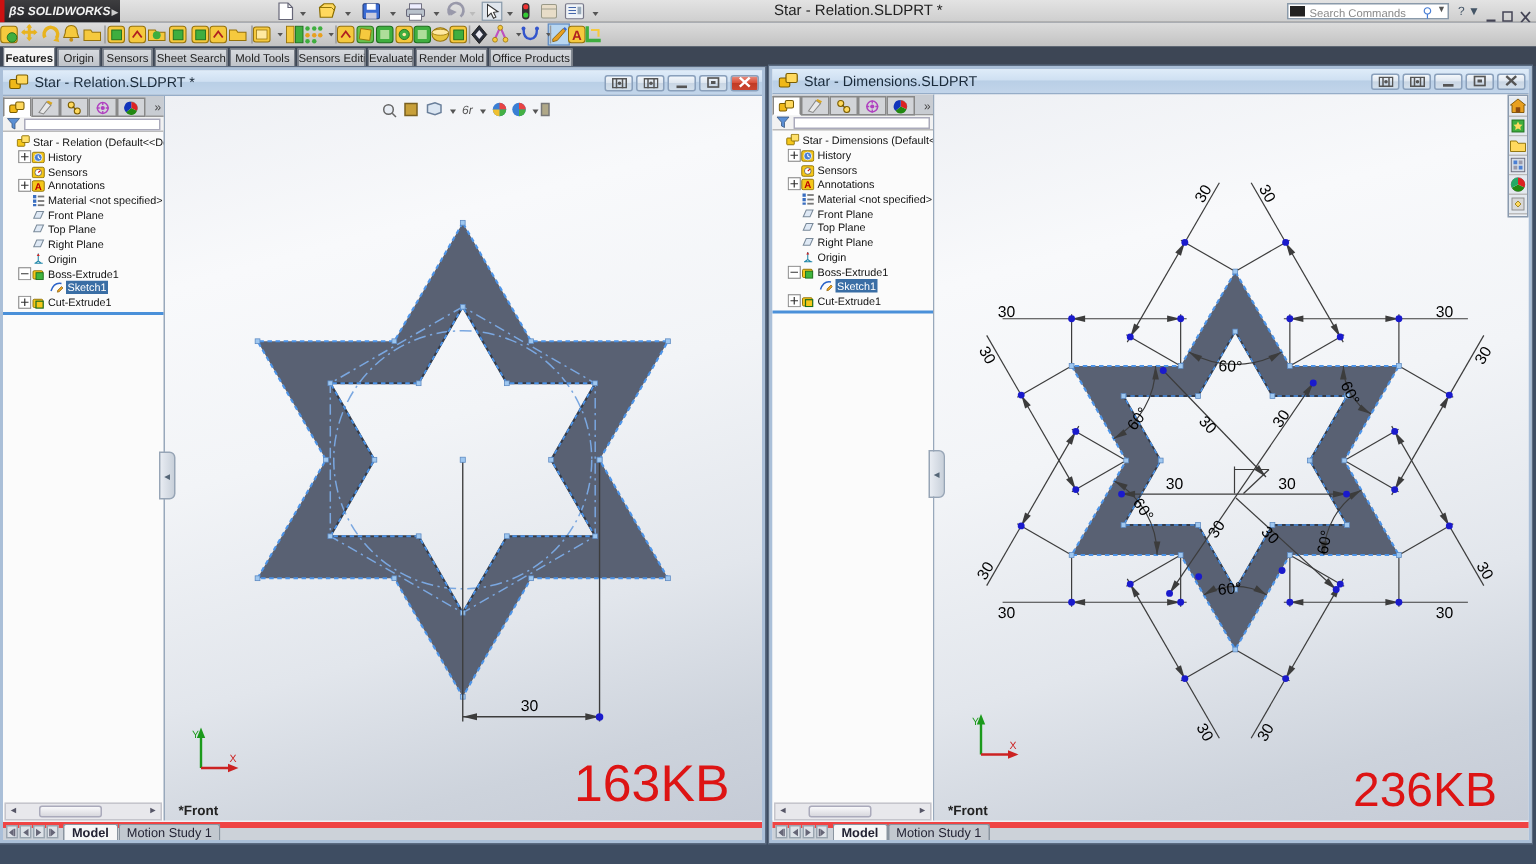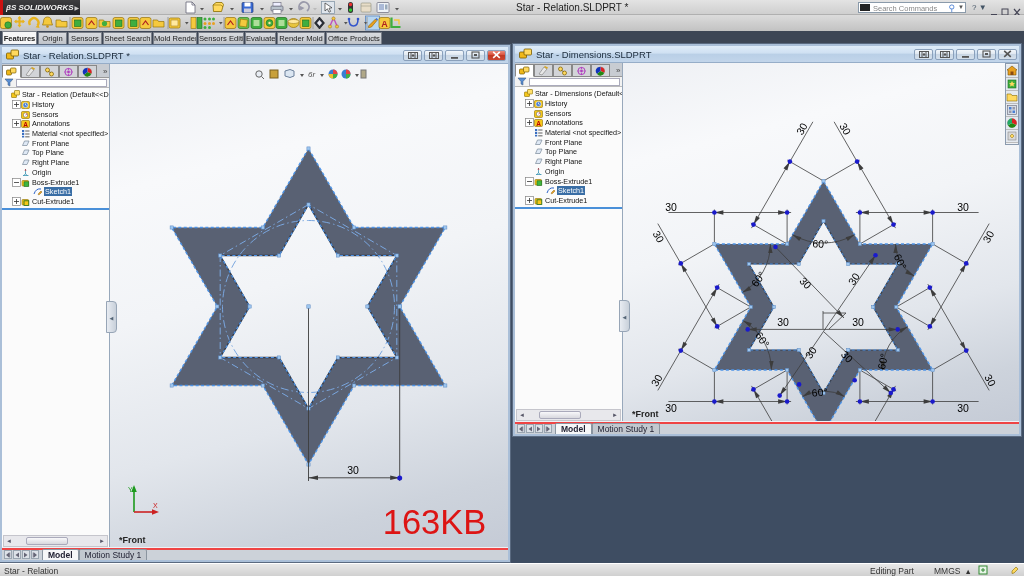--- a/index.html
+++ b/index.html
@@ -39,21 +39,21 @@
 .gut { width:9px; display:flex; flex:none; }
 .ticn { display:flex; flex:none; margin-right:2px; }
 .tl { font-size:7.2px; color:#111; }
 .tl.sel { background:#3a6ea5; color:#fff; padding:0 1px;text-align:center; }
 .psplit { height:2px; background:#4a90d9; margin-top:2px; }
 .phscroll { position:absolute; bottom:0px; left:1px; right:1px; height:12px; background:#e8e8ec; border:1px solid #c5c5cc; display:flex; align-items:center; font-size:6px; color:#556; padding:0 2px; }
 .sthumb { width:42px; height:8px; background:linear-gradient(180deg,#f8f8fa,#d8d8de); border:1px solid #aab; border-radius:2px; margin-left:14px; }
 .phandle { position:absolute; left:104px; top:237px; width:11px; height:32px; background:linear-gradient(90deg,#e8ecf2,#c8d0da); border:1px solid #97a5b6; border-radius:0 4px 4px 0; font-size:5px; color:#567; text-align:center; line-height:32px; z-index:5; }
 .wgfx { position:relative; flex:1; overflow:hidden; background:linear-gradient(165deg,#eef0f4 0%,#f8f9fb 22%,#f2f4f7 45%,#e2e6ec 70%,#cdd3dc 88%,#c5cbd6 100%); }
 .hud { position:absolute; left:142px; top:3px; }
-.wtabs { position:absolute; left:0; bottom:0; width:100%; height:12px; background:#ccd2d9; border-top:2px solid #ef4444; display:flex; align-items:flex-end; }
+.wtabs { position:absolute; left:0; bottom:0; width:100%; height:12px; background:#ccd2d9; border-top:4px solid #ef4444; display:flex; align-items:flex-end; }
 .navbtns { display:flex; gap:1px; padding:0 3px 1px 2px; }
 .navbtns span { width:8px; height:9px; background:#dde2e8; border:1px solid #9aa5b0; display:inline-flex; align-items:center; justify-content:center; }
 .mtab { height:11px; padding:0 5px; background:#c2c8cf; border:1px solid #8a95a0; border-bottom:none; font-size:8.5px; line-height:11px; color:#223; border-radius:2px 2px 0 0; }
 .mtab.active { background:#f6f7f8; font-weight:bold; }
 .taskpane { position:absolute; left:1005px; top:63px; width:14px; background:#eef1f5; border:1px solid #8a9aae; padding:1px 0; }
 .tpi { width:12px; height:13px; border-bottom:1px solid #bbb; display:flex; align-items:center; justify-content:center; background:#e4e9ef; }
 #statusbar { position:absolute; left:0; top:563px; width:1024px; height:13px; background:linear-gradient(180deg,#e8e8e8,#d0d0d0); border-top:1px solid #fff; font-size:8.5px; color:#333; }
 </style></head>
 <body>
 <div id="app">
@@ -186,21 +186,21 @@
         <line x1="224" y1="2" x2="224" y2="14" stroke="#9a9a9a"></line>
         <line x1="313" y1="2" x2="313" y2="14" stroke="#9a9a9a"></line>
         <line x1="367" y1="2" x2="367" y2="14" stroke="#9a9a9a"></line>
       </svg>
     </div>
 <div id="tabsrow">
       <div class="rtab active" style="width:35px">Features</div>
       <div class="rtab" style="width:29px">Origin</div>
       <div class="rtab" style="width:34px">Sensors</div>
       <div class="rtab" style="width:49px">Sheet Search</div>
-      <div class="rtab" style="width:44px">Mold Render</div>
+      <div class="rtab" style="width:44px">Mold Tools</div>
       <div class="rtab" style="width:46px">Sensors Editing</div>
       <div class="rtab" style="width:31px">Evaluate</div>
       <div class="rtab" style="width:48px">Render Mold</div>
       <div class="rtab" style="width:56px">Office Products</div>
     </div>
 <div class="win" style="left:0px;top:45px;width:510px;height:517px">
 <div class="wtitle">
         <span class="wicon">
           <svg width="13" height="12" viewBox="0 0 13 12">
             <rect x="0.5" y="4" width="7" height="6" rx="1" fill="#f0b818" stroke="#7a5c00" stroke-width="0.8"></rect>
@@ -545,21 +545,21 @@
           <span>
             <svg width="6" height="6" viewBox="0 0 6 6">
               <path d="M5 3 l-3-2.5 v5Z M0.8 0.5 h1 v5 h-1Z" fill="#667"></path>
             </svg>
           </span>
         </div>
         <div class="mtab active">Model</div>
         <div class="mtab">Motion Study 1</div>
       </div>
 </div>
-<div class="win" style="left:513px;top:44px;width:508px;height:392px">
+<div class="win" style="left:513px;top:44px;width:508px;height:518px">
 <div class="wtitle">
         <span class="wicon">
           <svg width="13" height="12" viewBox="0 0 13 12">
             <rect x="0.5" y="4" width="7" height="6" rx="1" fill="#f0b818" stroke="#7a5c00" stroke-width="0.8"></rect>
             <rect x="5" y="1" width="7.5" height="6" rx="1" fill="#ffd95e" stroke="#7a5c00" stroke-width="0.8"></rect>
           </svg>
         </span>
         <span class="wtext">Star - Dimensions.SLDPRT</span>
         <span class="wbtns">
           <div class="wbtn" style="background:linear-gradient(180deg,#f3f7fb 0%,#dfe7f0 45%,#c9d6e4 50%,#d3dfeb 100%);color:#444">
@@ -1060,25 +1060,12 @@
           <path d="M6 6 L2 8.2 A4.5 4.5 0 0 1 6 1.5 Z" fill="#2a6"></path>
         </svg>
       </div>
       <div class="tpi">
         <svg width="12" height="12" viewBox="0 0 12 12">
           <rect x="2" y="2" width="8" height="8" fill="#d8d8d8" stroke="#888" stroke-width="0.6"></rect>
           <path d="M4 6 l2-2 2 2-2 2Z" fill="#ffd95e" stroke="#8a6d00" stroke-width="0.5"></path>
         </svg>
       </div>
     </div>
-<div id="statusbar">
-      <span style="position:absolute;left:4px;top:2px">Star - Relation</span>
-      <span style="position:absolute;left:870px;top:2px">Editing Part</span>
-      <span style="position:absolute;left:934px;top:2px">MMGS</span>
-      <span style="position:absolute;left:966px;top:2px">▴</span>
-      <span style="position:absolute;left:978px;top:1px"><svg width="10" height="10" viewBox="0 0 10 10">
-          <rect x="1" y="1" width="8" height="8" fill="#e8f4e8" stroke="#383"></rect>
-          <path d="M3 5 h4 M5 3 v4" stroke="#383"></path>
-        </svg></span>
-      <span style="position:absolute;left:1010px;top:1px"><svg width="10" height="10" viewBox="0 0 10 10">
-          <path d="M2 6 l4-4 2 2-4 4-2 0.5Z" fill="#ffd95e" stroke="#8a6d00" stroke-width="0.6"></path>
-        </svg></span>
-    </div>
 </div>
 </body></html>

